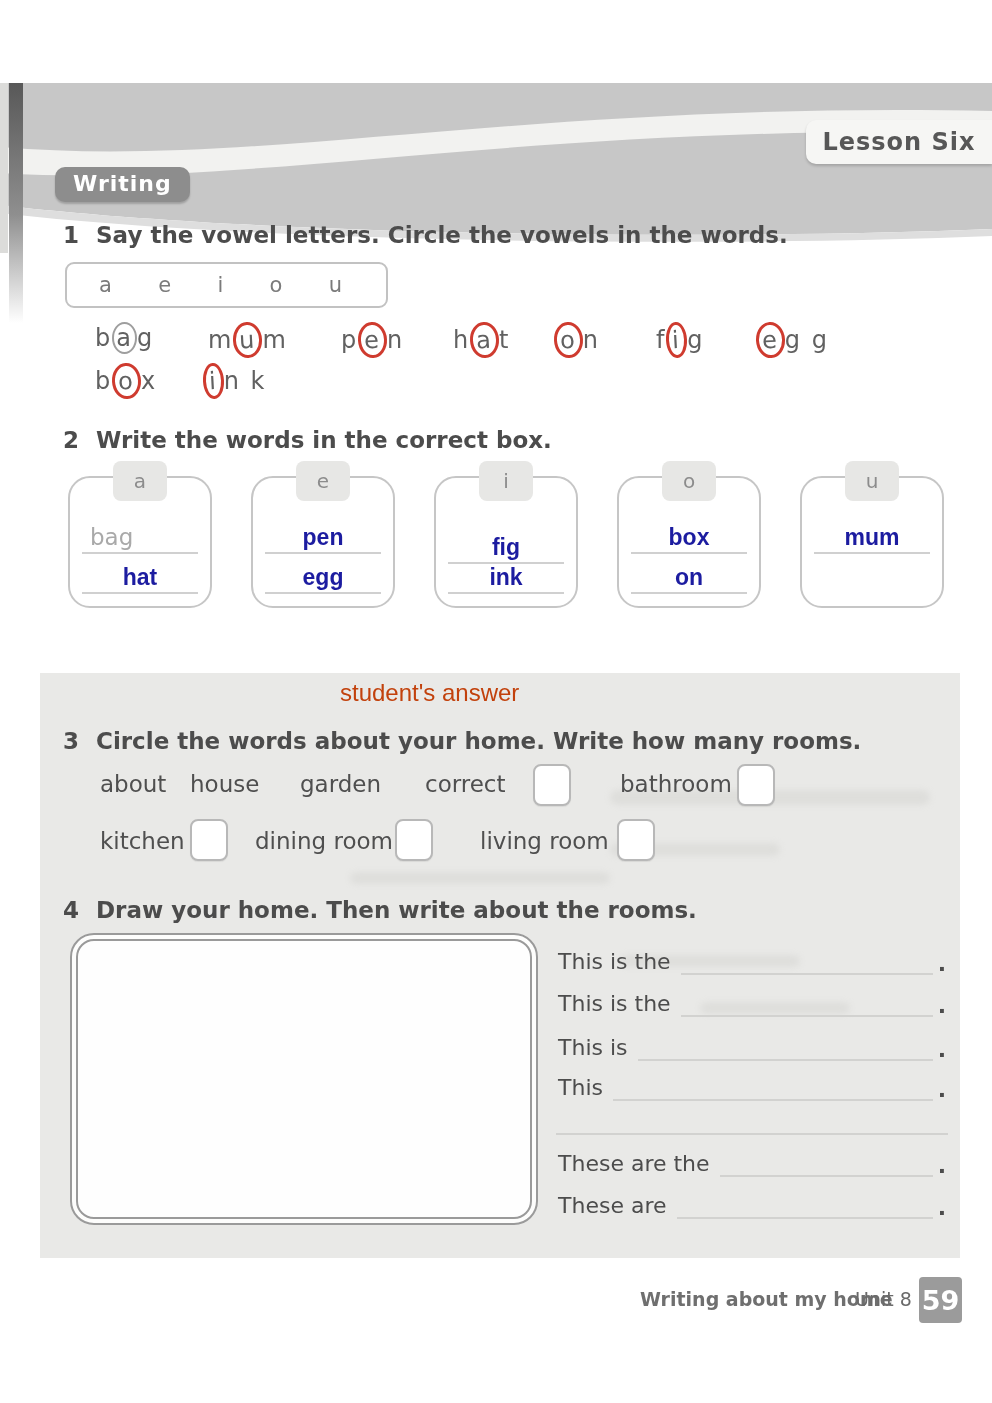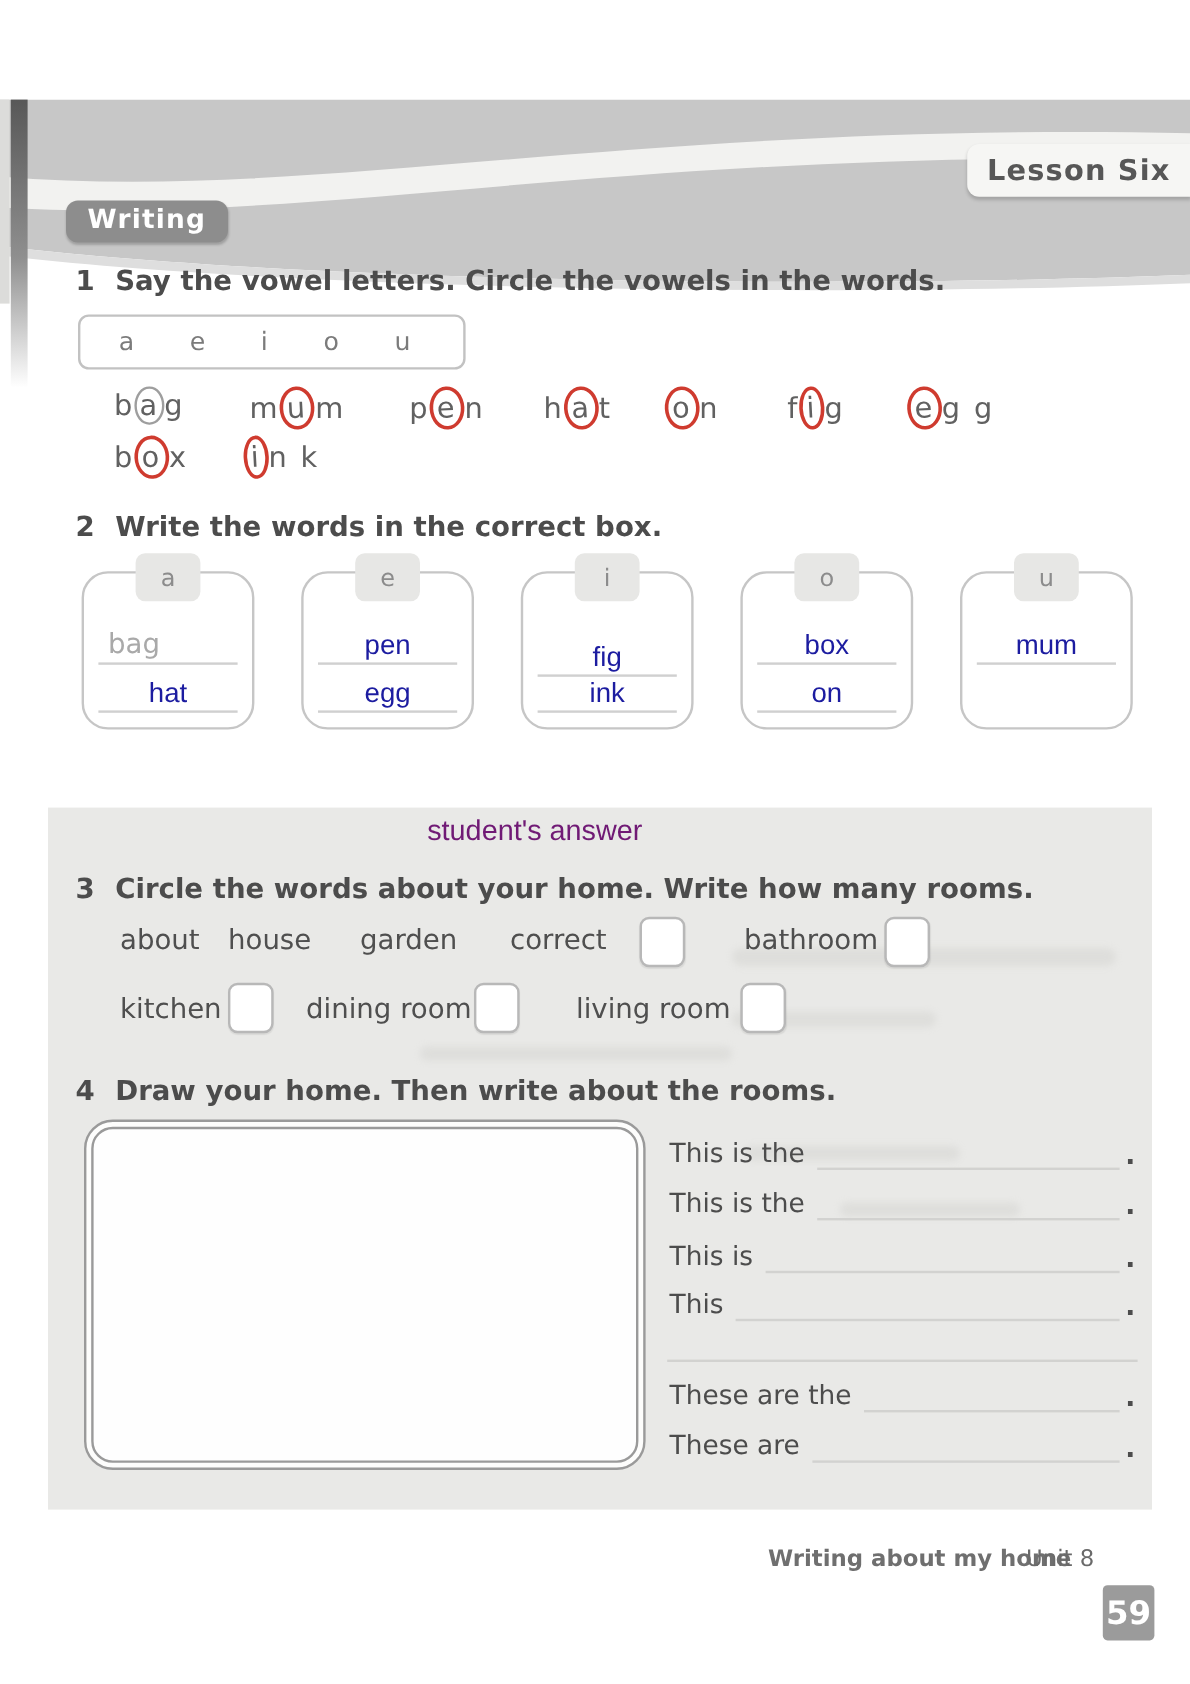--- a/index.html
+++ b/index.html
@@ -35,32 +35,32 @@
 
   
   .vbox{position:absolute;width:140px;height:128px;background:#fff;
       border:2px solid #c6c6c6;border-radius:22px;}
   .vtab{position:absolute;top:-17px;left:50%;transform:translateX(-50%);
       width:54px;height:40px;background:#e7e7e5;border-radius:8px;
       display:flex;align-items:center;justify-content:center;
       font-size:20px;color:#8c8c8c;}
   .ventry{position:absolute;left:12px;right:12px;height:30px;line-height:30px;
       border-bottom:2px solid #d0d0d0;text-align:center;
-      font-family:"Liberation Sans",sans-serif;font-size:23px;font-weight:normal;color:#1c1ca0;}
+      font-family:"Liberation Sans",sans-serif;font-size:23px;font-weight:bold;color:#1c1ca0;}
   .ventry.example{color:#a9a9a9;font-weight:normal;text-align:left;padding-left:8px;
       font-family:"DejaVu Sans",sans-serif;}
 
   
   .panel{position:absolute;left:40px;top:673px;width:920px;height:585px;background:#e9e9e7;}
   .aboutme-badge{position:absolute;left:67px;top:654px;width:246px;height:53px;
       background:#a7a7a7;border-radius:12px;display:flex;align-items:center;justify-content:center;
       font-size:33px;font-weight:800;color:#ffffff;letter-spacing:1px;
       text-shadow:1.5px 0 0 #8a8a8a,-1.5px 0 0 #8a8a8a,0 1.5px 0 #8a8a8a,0 -1.5px 0 #8a8a8a;}
-  .student-note{position:absolute;left:356px;top:679px;
-      font-family:"Liberation Sans",sans-serif;font-size:24px;color:#701a75;}
+  .student-note{position:absolute;left:340px;top:679px;
+      font-family:"Liberation Sans",sans-serif;font-size:24px;color:#c2410c;}
 
   
   .w3{position:absolute;font-size:23px;color:#4f4f4f;white-space:nowrap;}
   .chk{position:absolute;width:34px;height:38px;background:#fff;
       border:2px solid #b8b8b8;border-radius:8px;box-shadow:0 1px 1px rgba(0,0,0,.07);}
 
   
   .draw-box-outer{position:absolute;left:70px;top:933px;width:468px;height:292px;
       border:2px solid #9a9a9a;border-radius:24px;background:#fdfdfc;box-sizing:border-box;}
   .draw-box-inner{position:absolute;left:4px;top:4px;right:4px;bottom:4px;
@@ -69,21 +69,21 @@
       display:flex;align-items:flex-end;font-size:22px;color:#4c4c4c;}
   .wline .lbl{white-space:pre;padding-right:10px;line-height:26px;}
   .wline .rule{flex:1;border-bottom:2px solid #d2d2d0;height:100%;}
   .wline .dot{padding-left:5px;font-weight:bold;color:#4c4c4c;line-height:22px;}
 
   
   .footer-title{position:absolute;left:640px;top:1288px;font-size:19px;font-weight:bold;color:#6f6f6f;}
   .footer-unit{position:absolute;left:855px;top:1288px;font-size:19px;color:#6a6a6a;}
   .page-badge{position:absolute;left:919px;top:1277px;width:43px;height:46px;background:#9b9b9b;
       border-radius:4px;display:flex;align-items:center;justify-content:center;
-      font-size:27px;font-weight:bold;color:#ffffff;margin-top:44px;}
+      font-size:27px;font-weight:bold;color:#ffffff;}
 
   
   .ghost{position:absolute;background:#c9c9c5;border-radius:8px;filter:blur(3px);opacity:.33;}
 </style>
 </head>
 <body>
 
 <div class="page">
 
   <svg class="header-waves" viewBox="0 0 992 160" aria-hidden="true">

